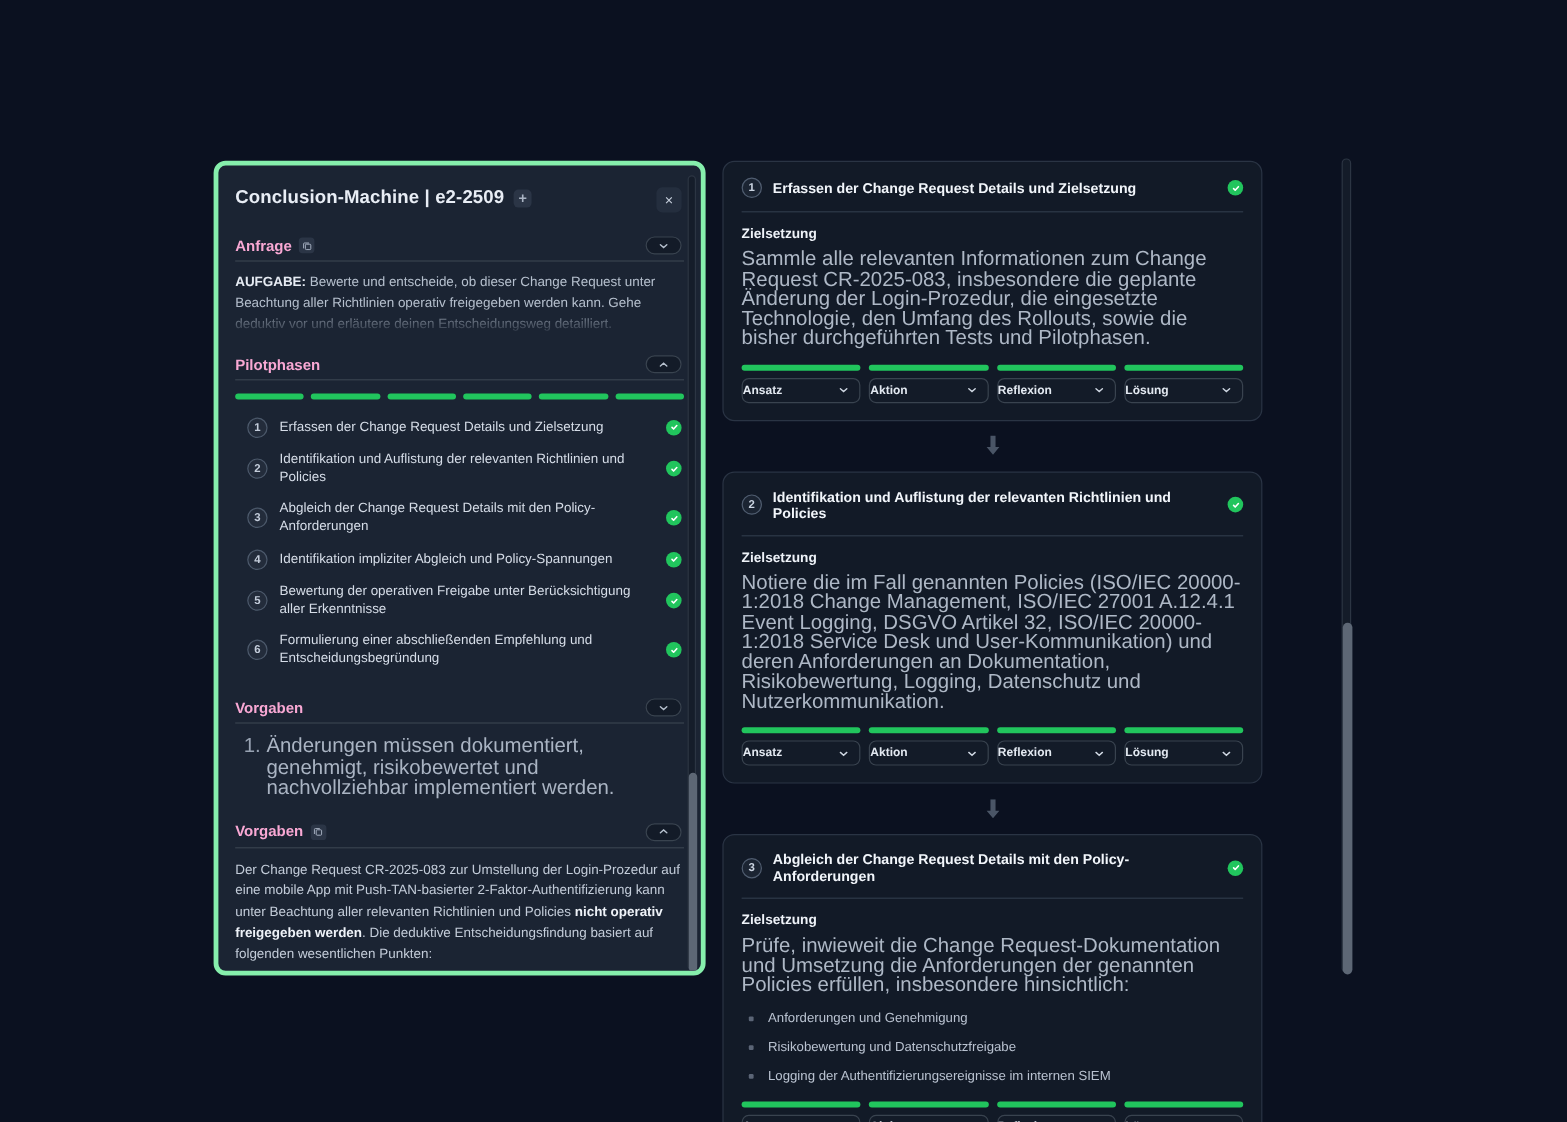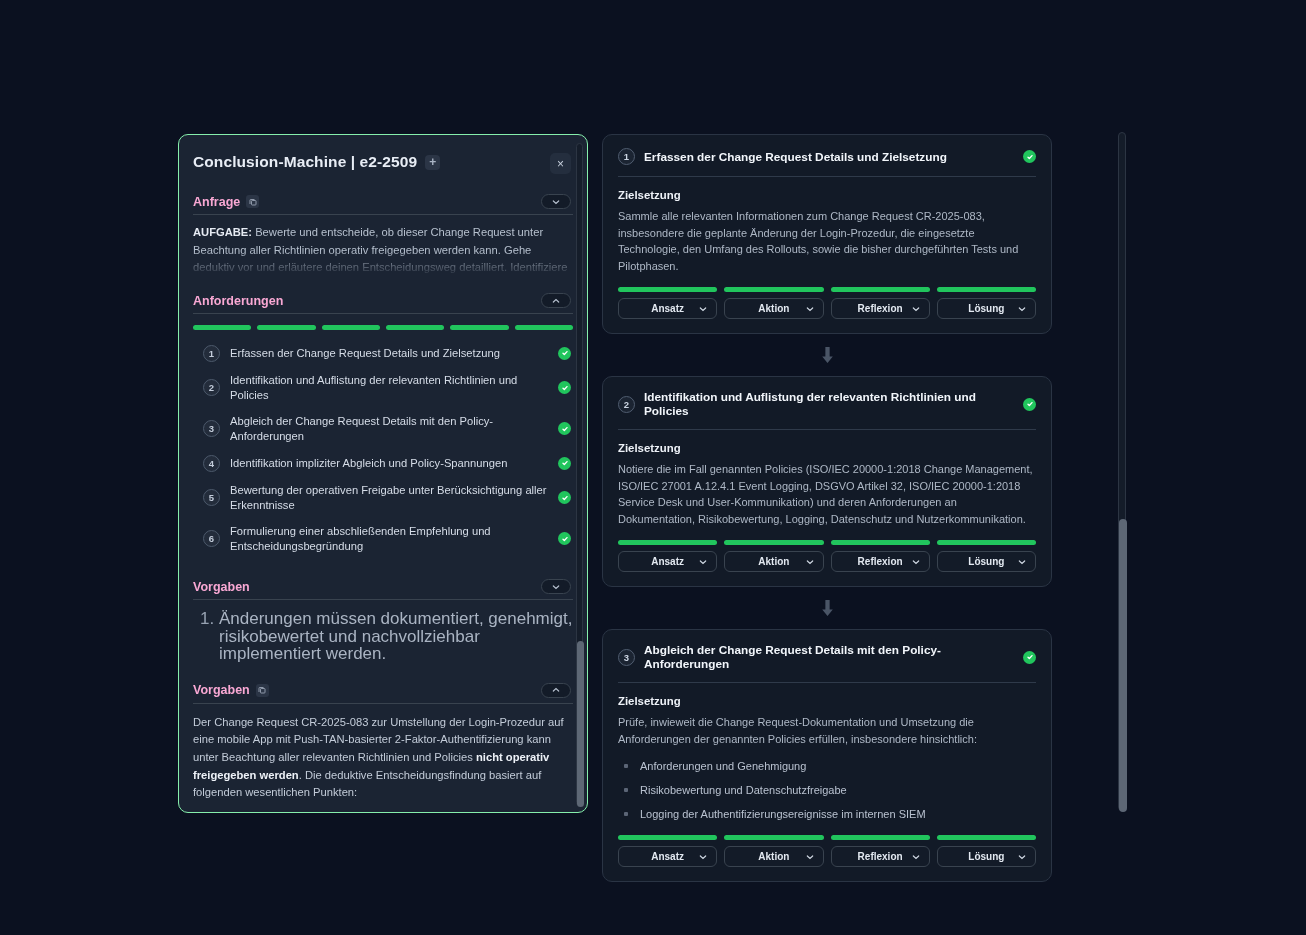--- a/index.html
+++ b/index.html
@@ -11,21 +11,21 @@
   }
   .stage { position: relative; width: 1306px; height: 935px; }
 
   
   .left-panel {
     position: absolute; left: 178px; top: 134px;
     width: 410px; height: 679px;
     background: #1b2433;
     border-radius: 10px;
     overflow: hidden;
-    border: 1px solid #86efac;
+    border: 4px solid #86efac;
   }
   .lp-inner { position: relative; padding: 0 14px 0 14px; height: 100%; }
 
   .lp-header {
     display: flex; align-items: flex-start; justify-content: space-between;
     padding: 18px 2px 0 0;
   }
   .lp-title {
     font-size: 15.5px; font-weight: 700; color: #e8edf5; letter-spacing: .1px;
     display: flex; align-items: center; gap: 8px;
@@ -136,39 +136,39 @@
   .card-head { display: flex; align-items: center; gap: 9px; }
   .card-num {
     flex: 0 0 auto; width: 17px; height: 17px; border-radius: 50%;
     border: 1px solid #505d70; background: #1b2432;
     color: #ccd5e2; font-size: 9.5px; font-weight: 700;
     display: flex; align-items: center; justify-content: center;
   }
   .card-title { flex: 1; font-size: 11.8px; font-weight: 700; color: #f2f6fb; }
   .card-rule { height: 1px; background: #2f3a4a; margin: 11px 0 12px 0; }
   .card-sub { font-size: 11.4px; font-weight: 700; color: #eef2f8; margin-bottom: 7px; }
-  .card-text { font-size: 11px; line-height: 16.5px; color: #aeb8c6; }
+  .card-text { font-size: 17px; line-height: 16.5px; color: #aeb8c6; }
   .card-bullets { list-style: none; margin: 11px 0 0 0; padding: 0; }
   .card-bullets li {
     font-size: 11px; line-height: 16px; color: #b9c2d0;
     padding-left: 22px; position: relative; margin-bottom: 8px;
   }
   .card-bullets li::before {
     content: ""; position: absolute; left: 6px; top: 6px;
     width: 4px; height: 4px; background: #5b6576; border-radius: 1px;
   }
 
   .ctrl-block { margin-top: 13px; }
   .ctrl-bars { display: flex; gap: 7px; }
   .ctrl-bars .bar { height: 5px; }
   .ctrl-btns { display: flex; gap: 7px; margin-top: 6px; }
   .ctrl-btn {
     flex: 1; height: 21px; border-radius: 6px;
     background: #131b28; border: 1px solid #39434f;
-    display: flex; align-items: center; justify-content: center;
+    display: flex; align-items: center; 
     position: relative; cursor: pointer;
   }
   .ctrl-btn span { font-size: 10px; font-weight: 600; color: #e3e9f1; }
   .ctrl-btn .cv { position: absolute; right: 9px; top: 50%; transform: translateY(-50%); }
   .ctrl-btn .cv svg { width: 8px; height: 6px; display:block; }
 
   .arrow-gap {
     height: 42px; display: flex; align-items: center; justify-content: center;
   }
   .arrow-gap svg { width: 13px; height: 17px; }
@@ -215,21 +215,21 @@
             </svg>
         </div>
       </div>
       <div class="anfrage-body">
         <b>AUFGABE:</b><span> Bewerte und entscheide, ob dieser Change Request unter Beachtung aller Richtlinien operativ freigegeben werden kann. Gehe deduktiv vor und erläutere deinen Entscheidungsweg detailliert. Identifiziere mögliche implizite Risiken, Policy-Spannungen</span>
         <div class="fade-mask"></div>
       </div>
 
       <div class="sect-head tight">
         <div class="sect-title">
-          <span>Anforderungen</span>
+          <span>Pilotphasen</span>
         </div>
         <div class="chev-btn">
           <svg viewBox="0 0 12 8" fill="none" stroke="#b6c0ce" stroke-width="1.8" stroke-linecap="round">
               <path d="M2 5.5 L6 2 L10 5.5"></path>
             </svg>
         </div>
       </div>
       <div class="bar-row">
         <div class="bar"></div>
         <div class="bar"></div>

